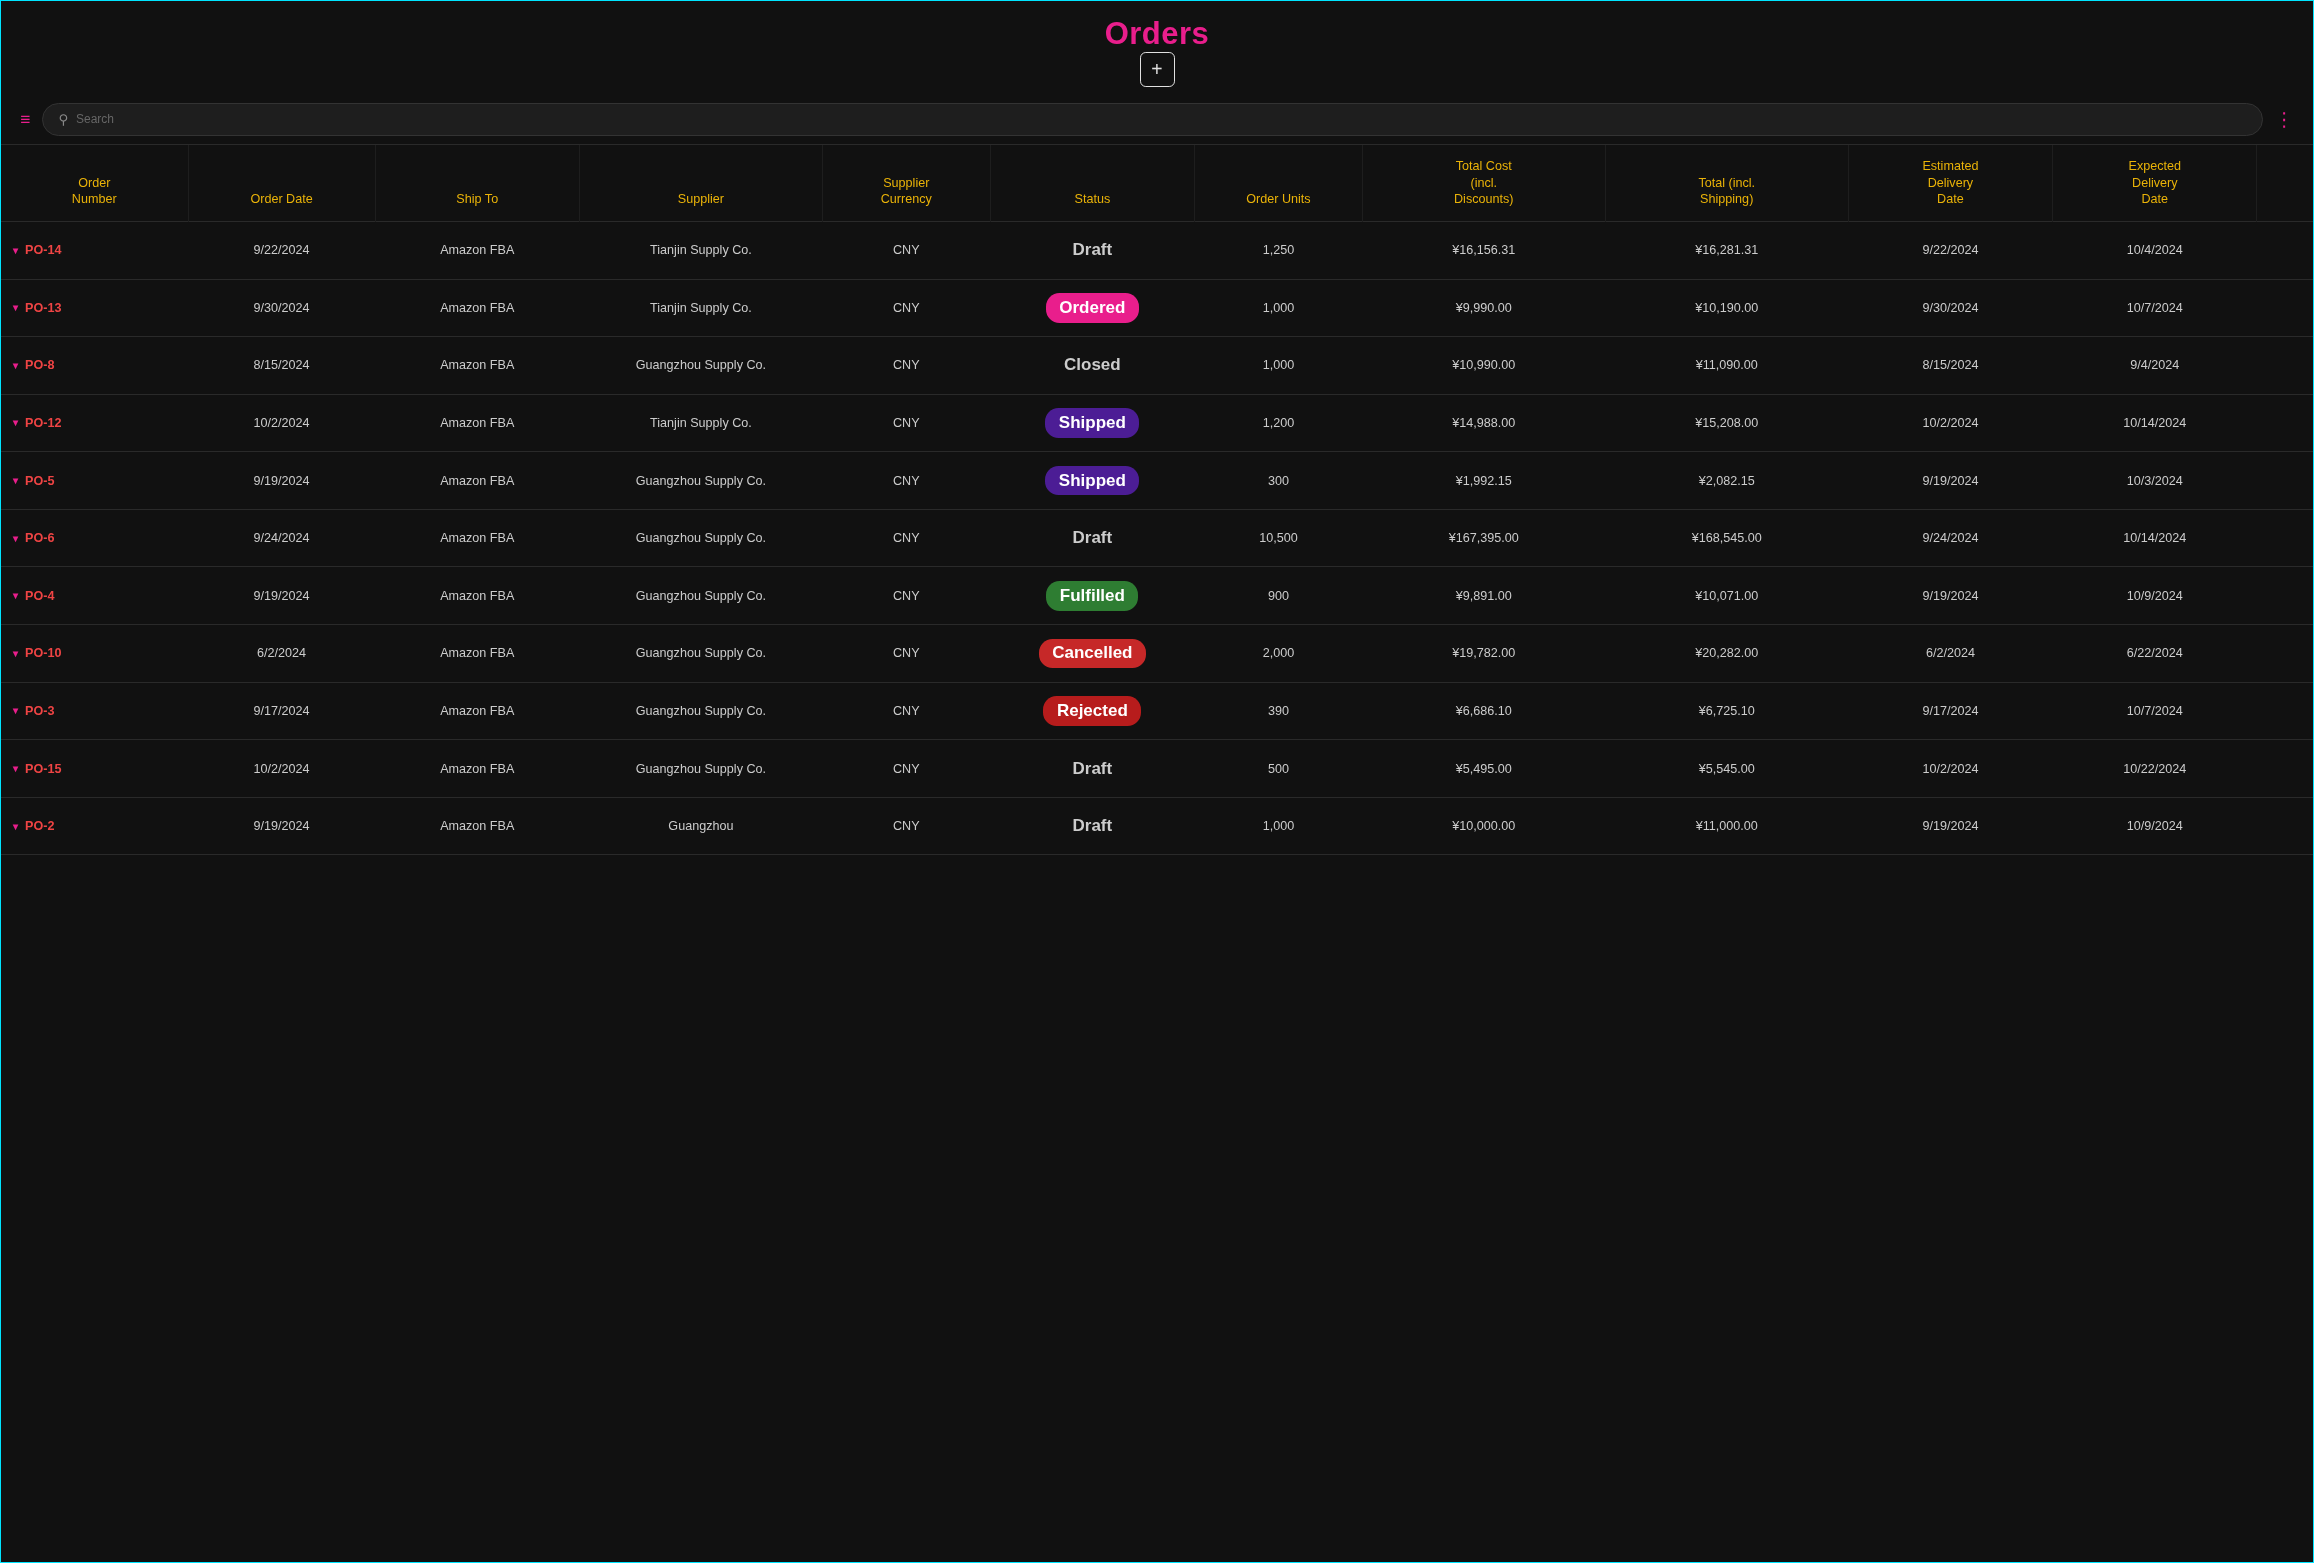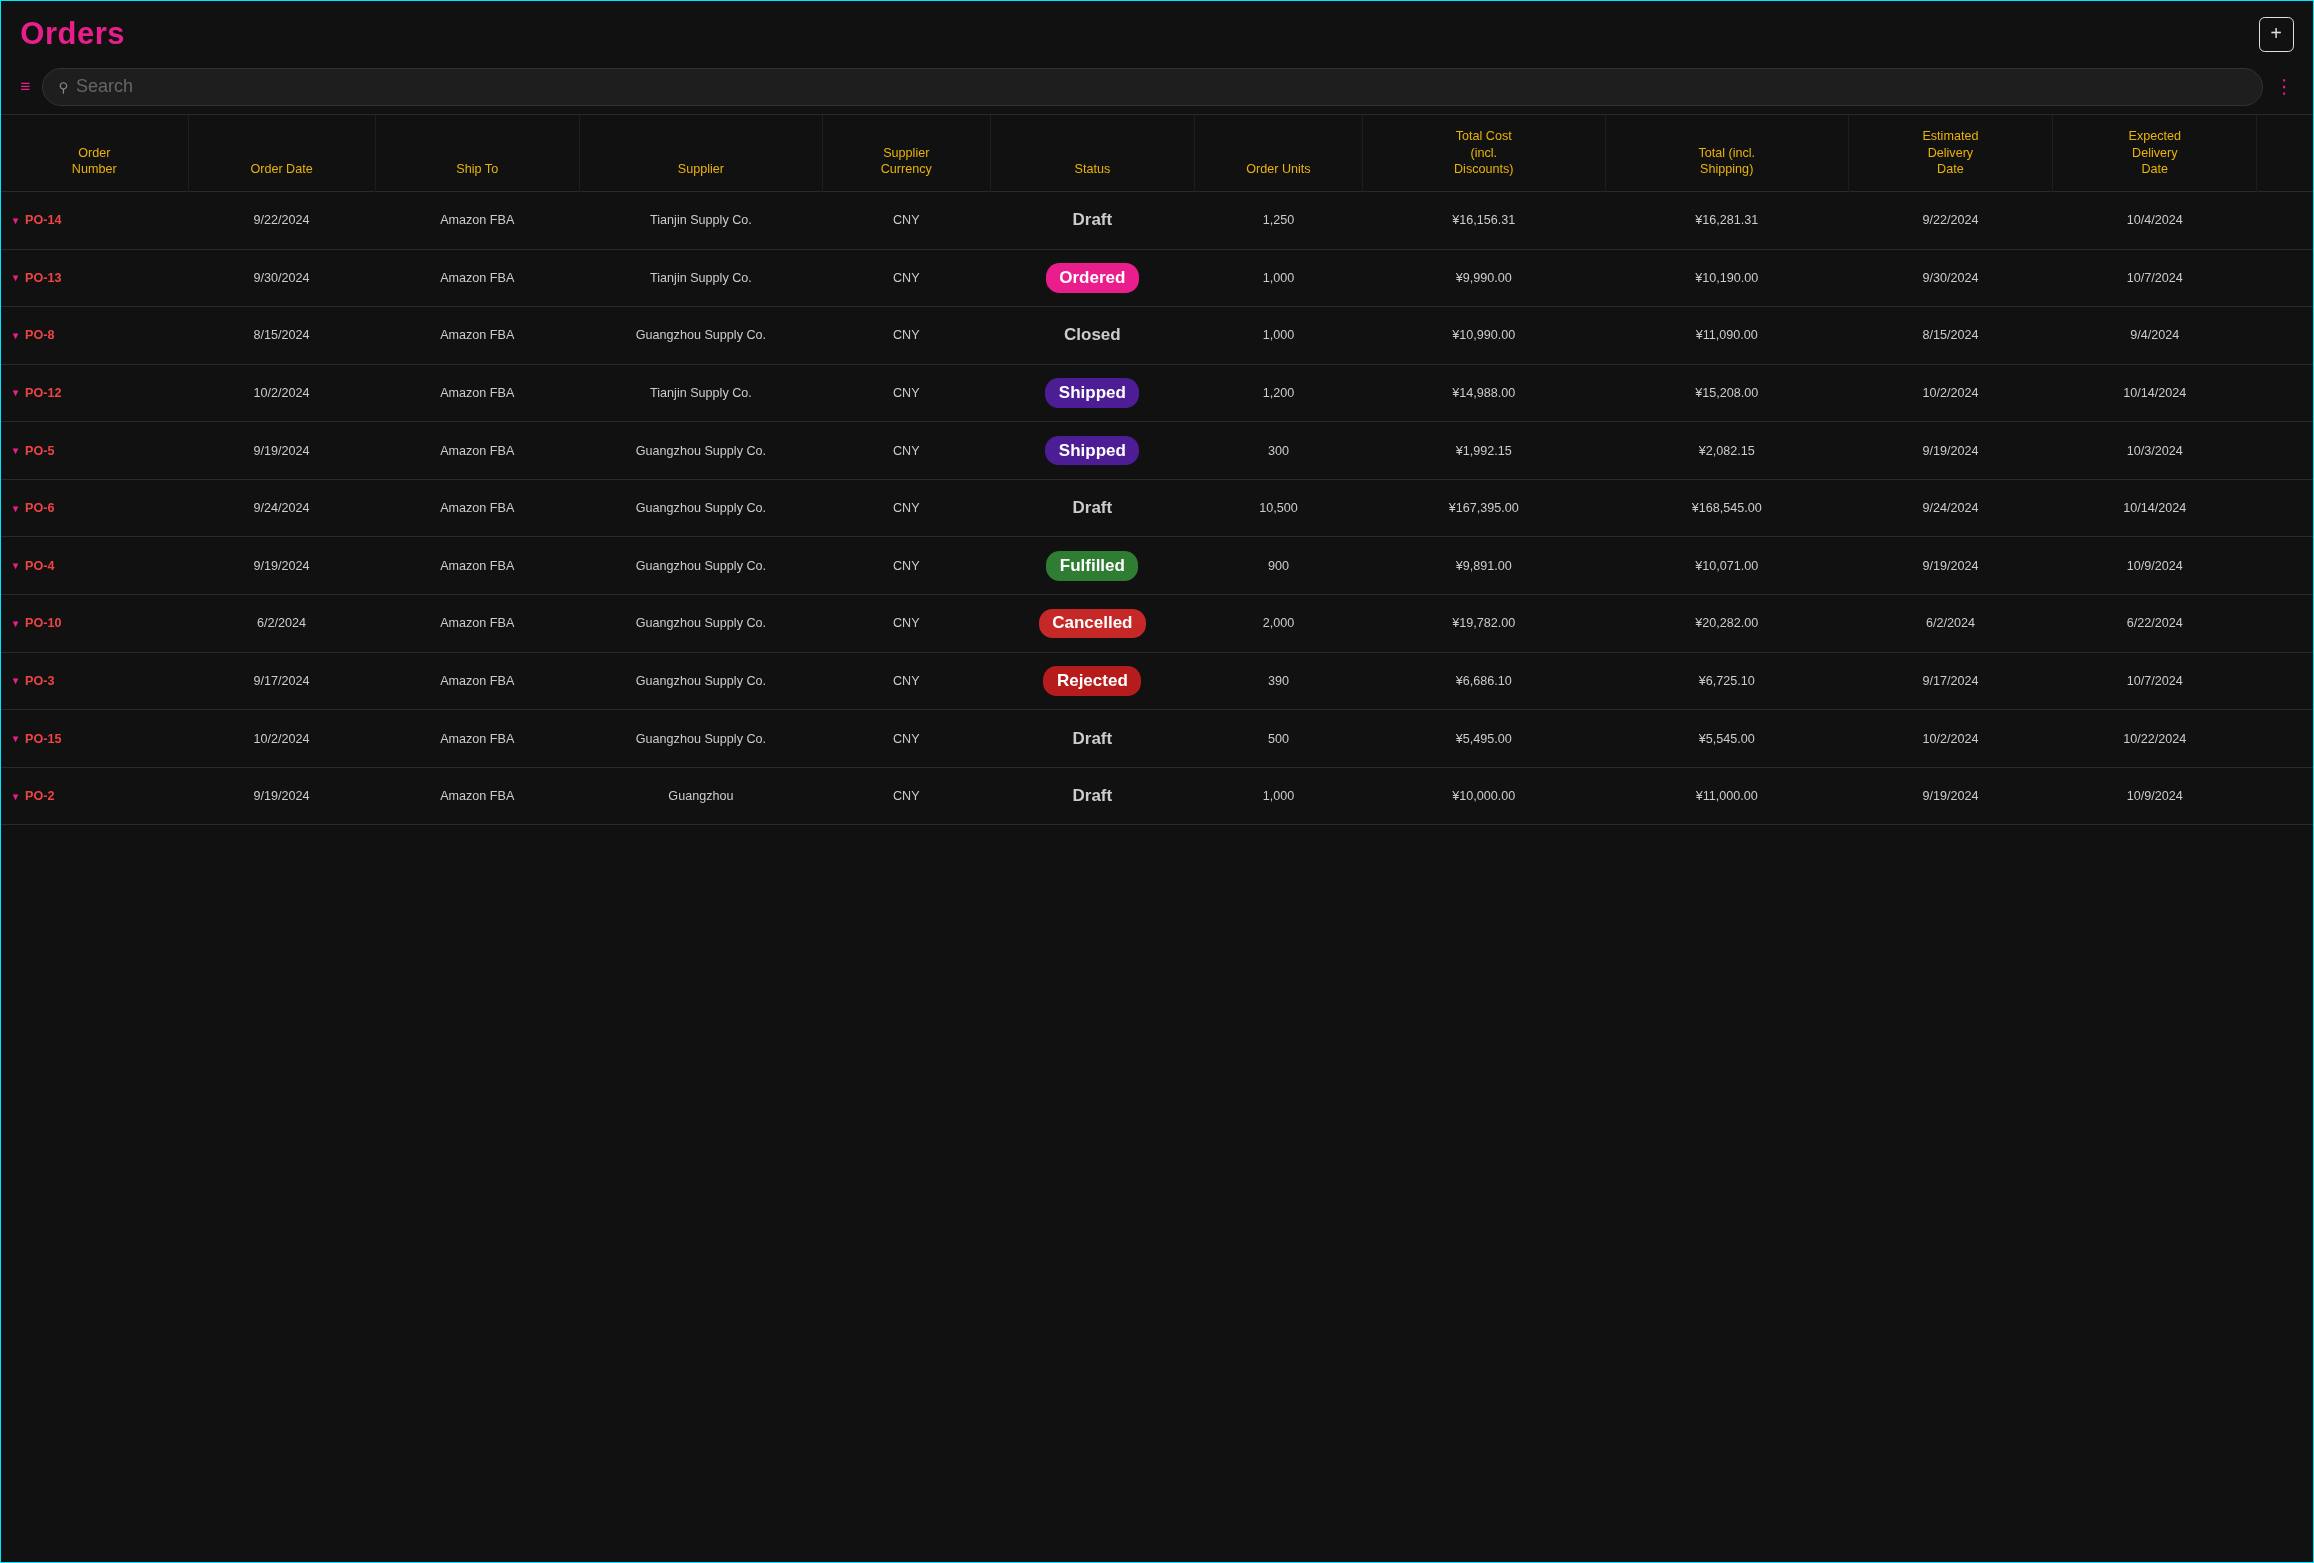--- a/index.html
+++ b/index.html
@@ -20,20 +20,21 @@
       background: #111;
       min-height: 100vh;
       border: 1px solid #00e5ff;
     }
 
     .header {
       display: flex;
       align-items: center;
       justify-content: space-between;
       padding: 15.4px 19.3px 7.7px 19.3px;
+      flex-direction: column;
     }
 
     .page-title {
       font-size: 31px;
       font-weight: 700;
       color: #e91e8c;
       letter-spacing: 0.5px;
     }
 
     .add-button {
@@ -79,21 +80,21 @@
     .search-icon {
       color: #888;
       font-size: 13.5px;
     }
 
     .search-input {
       background: transparent;
       border: none;
       outline: none;
       color: #e0e0e0;
-      font-size: 18px;
+      font-size: 12px;
       width: 100%;
     }
 
     .search-input::placeholder {
       color: #666;
     }
 
     .more-icon {
       color: #e91e8c;
       font-size: 19.3px;

